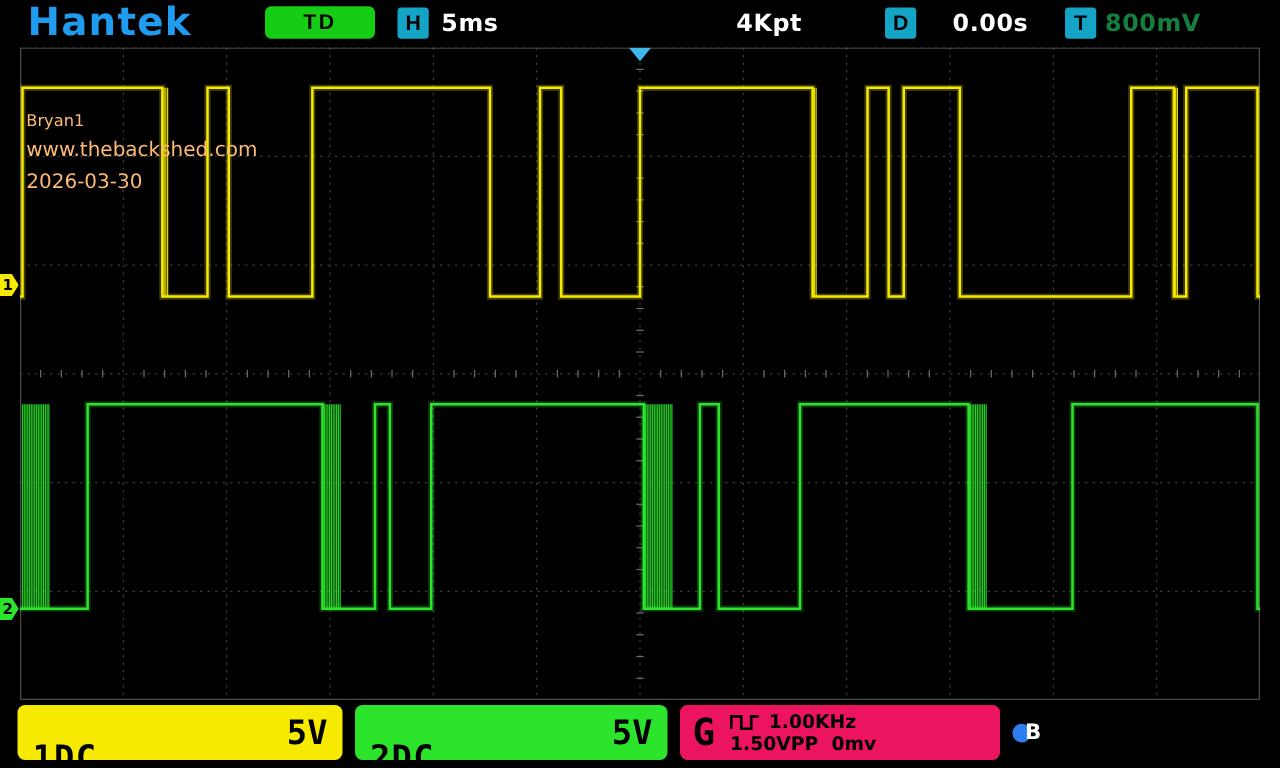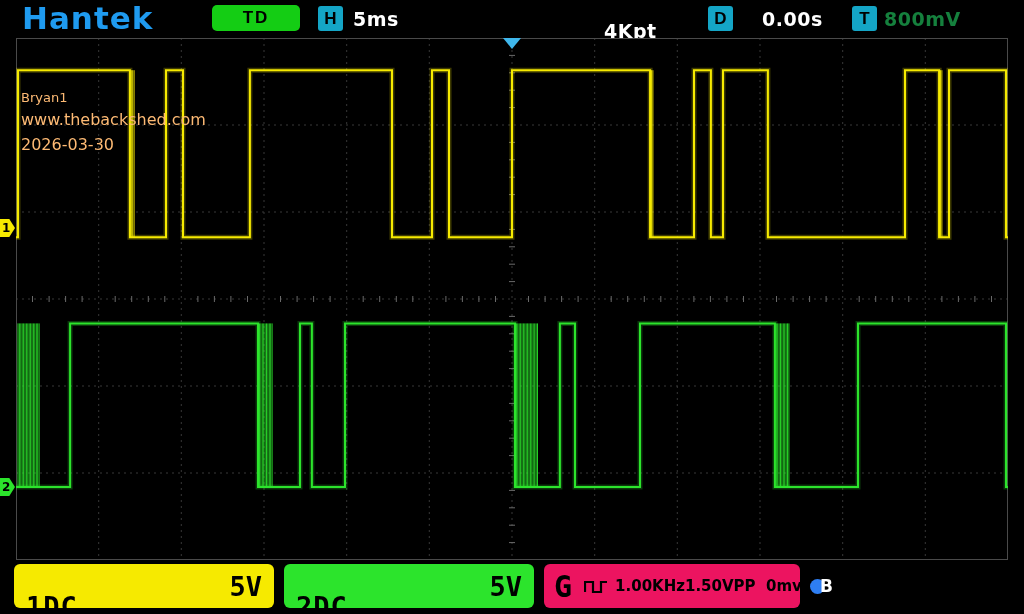--- a/index.html
+++ b/index.html
@@ -8,21 +8,21 @@
 
   
   .topbar{position:absolute;left:0;top:0;width:1024px;height:37px;background:#000;}
   .logo{position:absolute;left:22px;top:0px;font-size:31px;font-weight:800;color:#1f9bf0;letter-spacing:1px;}
   .badge{position:absolute;display:flex;align-items:center;justify-content:center;
          font-weight:700;color:#000;font-family:Liberation Sans, sans-serif;}
   .badge-td{left:212px;top:5px;width:88px;height:26px;background:#14cd14;border-radius:5px;font-size:17px;letter-spacing:2px;}
   .badge-sq{width:25px;height:25px;background:#14a5c6;border-radius:3px;font-size:17px;}
   .pos-h{left:318px;top:6px;} .pos-d{left:708px;top:6px;} .pos-t{left:852px;top:6px;}
   .readout{position:absolute;top:8px;font-size:19px;font-weight:700;color:#fff;letter-spacing:.5px;white-space:pre;}
-  .pos-time{left:353px;text-align:center;} .pos-rate{left:462px;} .pos-mem{left:604px;margin-top:12px;}
+  .pos-time{left:353px;text-align:center;} .pos-rate{left:462px;} .pos-mem{left:589px;}
   .pos-delay{left:762px;} .pos-trig{left:884px;color:#15803d;}
 
   
   .plot{position:absolute;left:16px;top:38px;width:992px;height:522px;background:#000;}
   svg.wave{position:absolute;left:0;top:0;width:992px;height:522px;display:block;}
   .credit{position:absolute;left:5px;top:50px;color:#fdba74;line-height:1.55;}
   .credit span{display:block;}
   .credit .l1{font-size:13px;}
   .credit .l2,.credit .l3{font-size:16px;}
   .ch-marker{position:absolute;left:-16px;width:15px;height:18px;display:flex;align-items:center;
@@ -36,21 +36,21 @@
   
   .chbox{position:absolute;top:564px;height:44px;border-radius:6px;display:flex;align-items:center;
          justify-content:space-between;padding:0 12px;box-sizing:border-box;color:#000;
          font-family:"DejaVu Sans Mono",monospace;font-weight:700;font-size:27px;}
   .chbox .chtext{letter-spacing:1px;margin-top:40px;}
   .ch1box{left:14px;width:260px;background:#f6ea00;}
   .ch2box{left:284px;width:250px;background:#2ce42c;}
   .genbox{position:absolute;left:544px;top:564px;width:256px;height:44px;background:#ec1460;border-radius:6px;
           display:flex;align-items:center;gap:12px;padding:0 10px;box-sizing:border-box;color:#000;}
   .g-label{font-size:30px;font-weight:700;font-family:"DejaVu Sans Mono",monospace;}
-  .gen-col{display:flex;line-height:1.2;font-weight:700;font-size:15px;}
+  .gen-col{display:flex;flex-direction:column;line-height:1.2;font-weight:700;font-size:15px;}
   .gen-row1{display:flex;align-items:center;gap:7px;}
   .sqwave{width:24px;height:14px;flex:0 0 auto;}
   .gen-row2{white-space:pre;}
   .b-logo{position:absolute;left:810px;top:574px;width:44px;height:24px;display:flex;align-items:center;}
   .b-dot{width:15px;height:15px;border-radius:50%;background:#2e7ef2;display:inline-block;}
   .b-letter{color:#fff;font-weight:800;font-size:17px;margin-left:-5px;text-shadow:1px 1px 0 #000;}
 </style>
 </head>
 <body>
 

